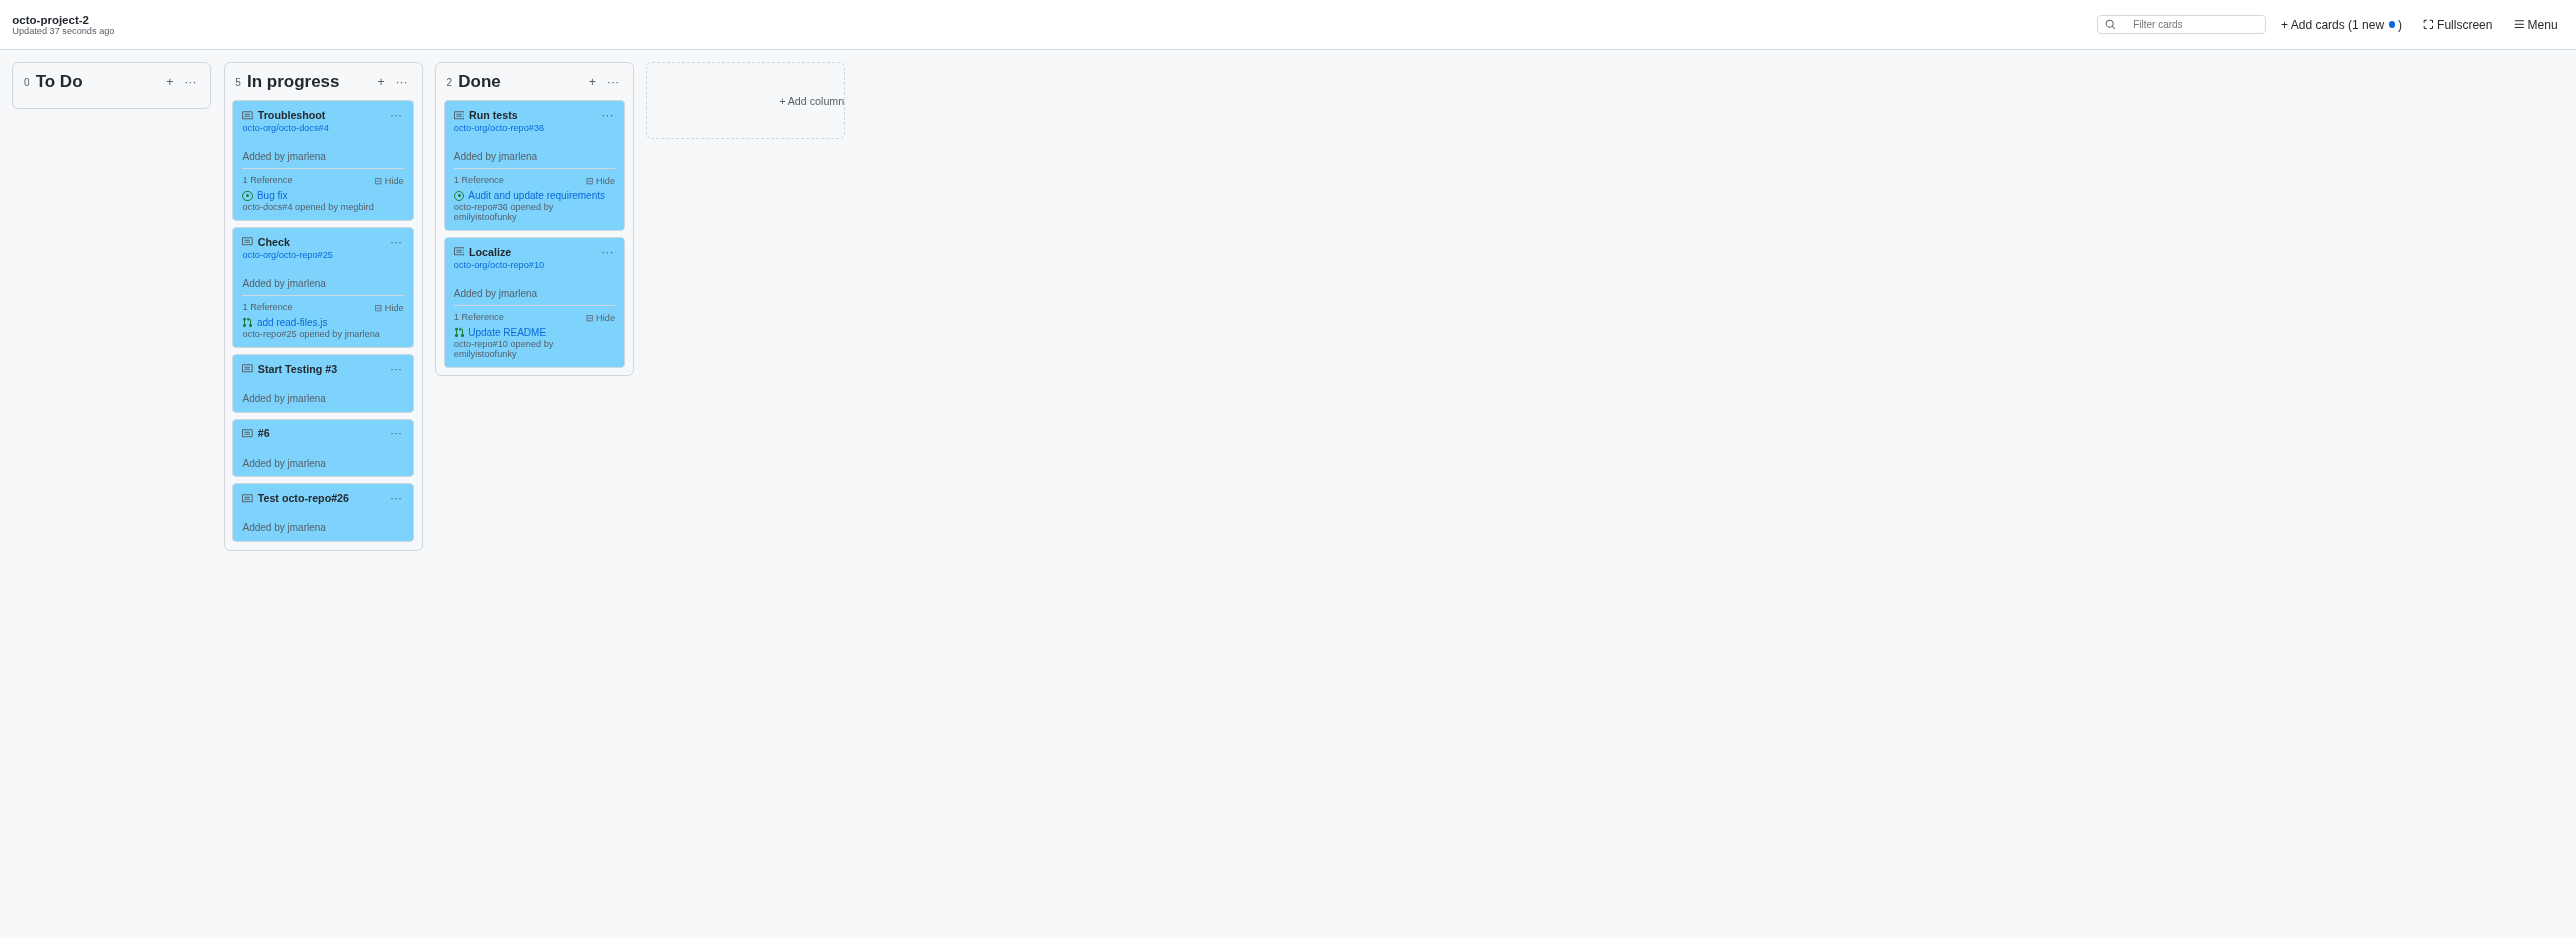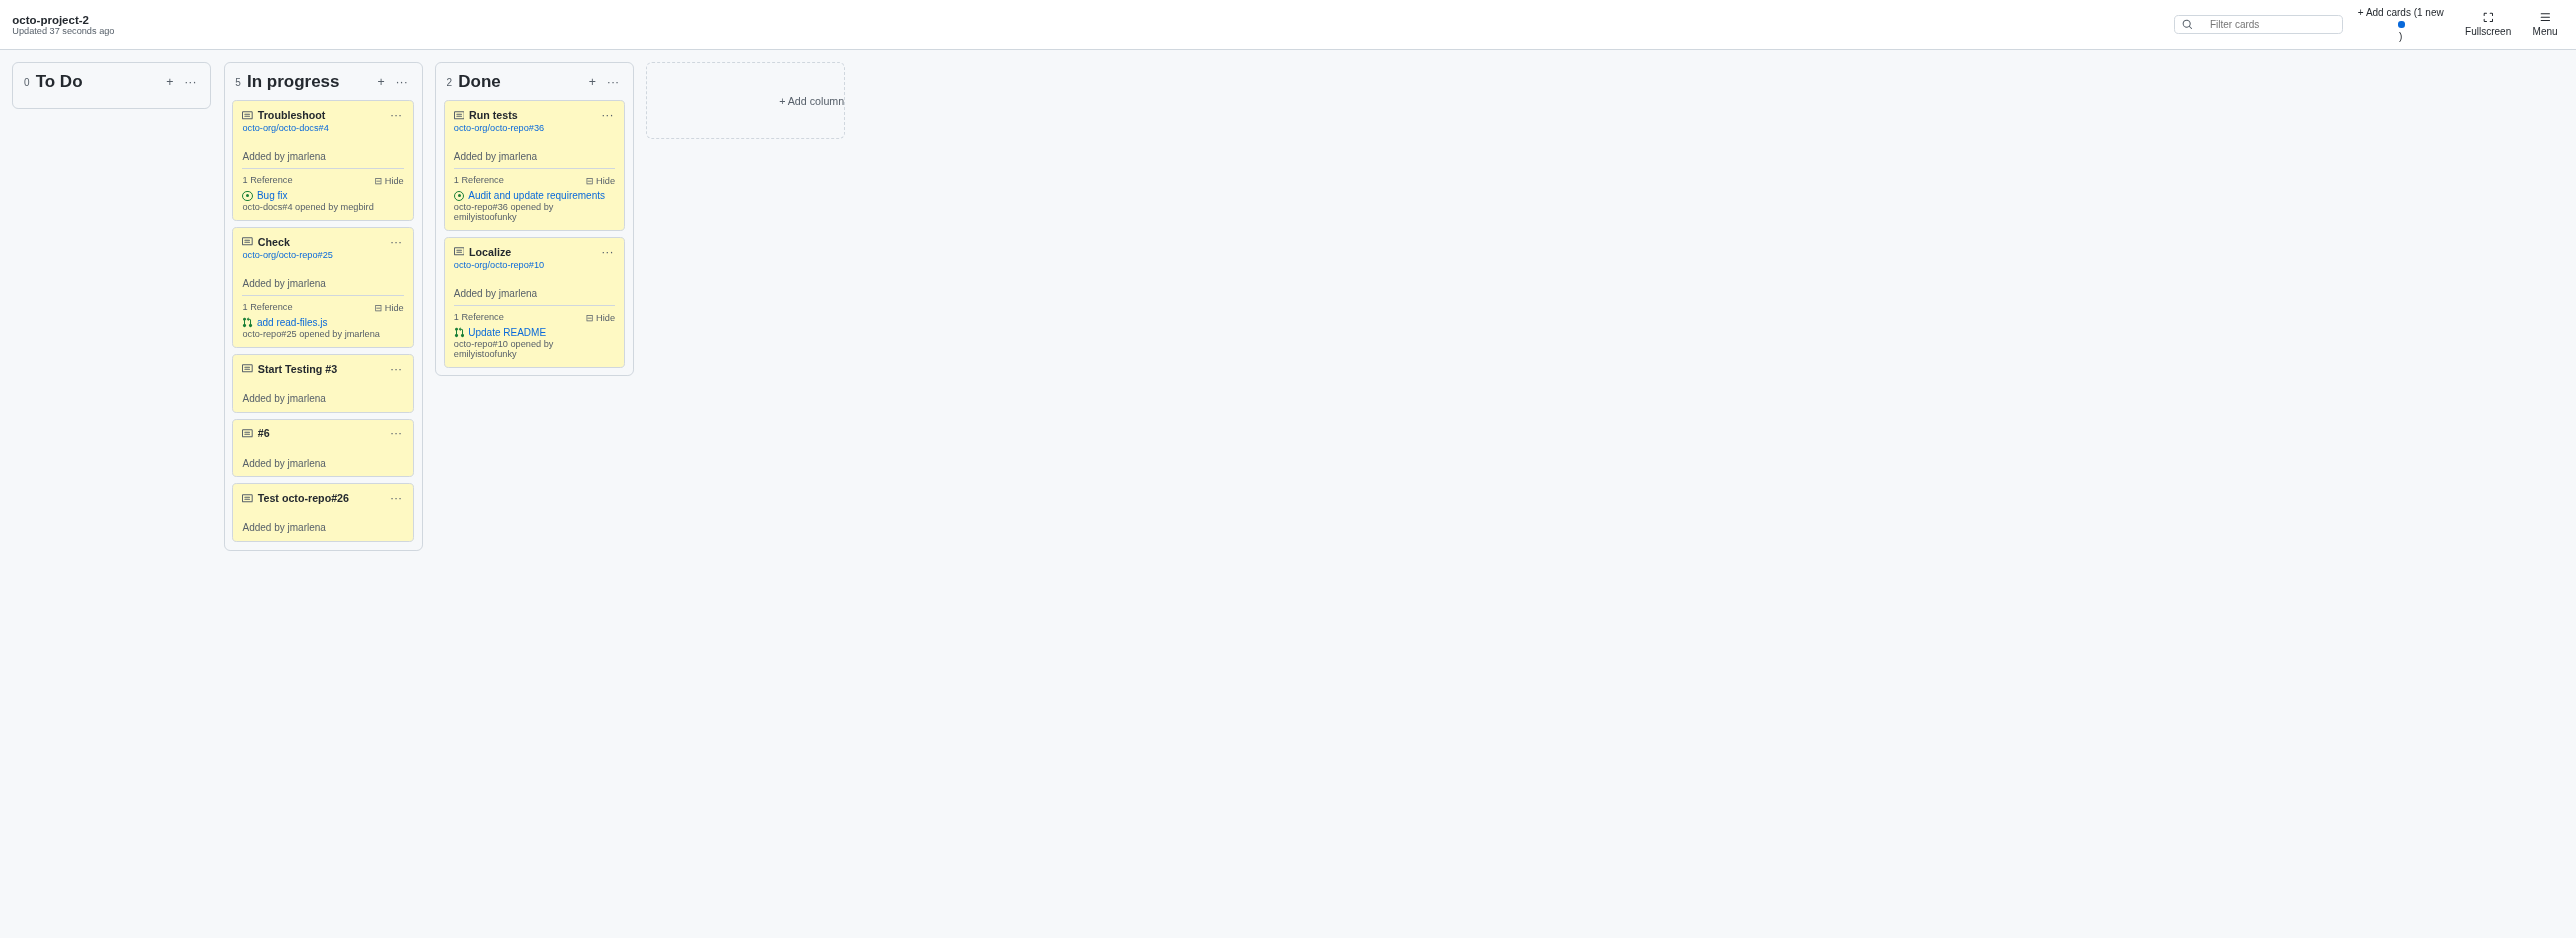--- a/index.html
+++ b/index.html
@@ -53,27 +53,26 @@
       width: 100%;
     }
     .search-icon-svg {
       color: #57606a;
       flex-shrink: 0;
     }
     .header-btn {
       background: none;
       border: none;
       cursor: pointer;
-      font-size: 10px;
+      font-size: 12px;
       color: #24292f;
       display: flex;
       align-items: center;
       gap: 3.1px;
       padding: 3.1px 6.1px;
-      flex-direction: column;
     }
     .add-cards-btn .new-badge {
       background: #0969da;
       color: #fff;
       border-radius: 50%;
       width: 6.1px;
       height: 6.1px;
       display: inline-block;
       vertical-align: middle;
       margin-left: 1.5px;
@@ -137,21 +136,21 @@
 
     
     .cards-list {
       display: flex;
       flex-direction: column;
       gap: 6.1px;
       padding: 0 7.7px 7.7px 7.7px;
     }
 
     .card {
-      background: #fef9c3;
+      background: #7dd3fc;
       border: 0.8px solid #d0d7de;
       border-radius: 4.6px;
       padding: 7.7px 9.2px;
       position: relative;
     }
 
     .card-header {
       display: flex;
       align-items: flex-start;
       justify-content: space-between;

